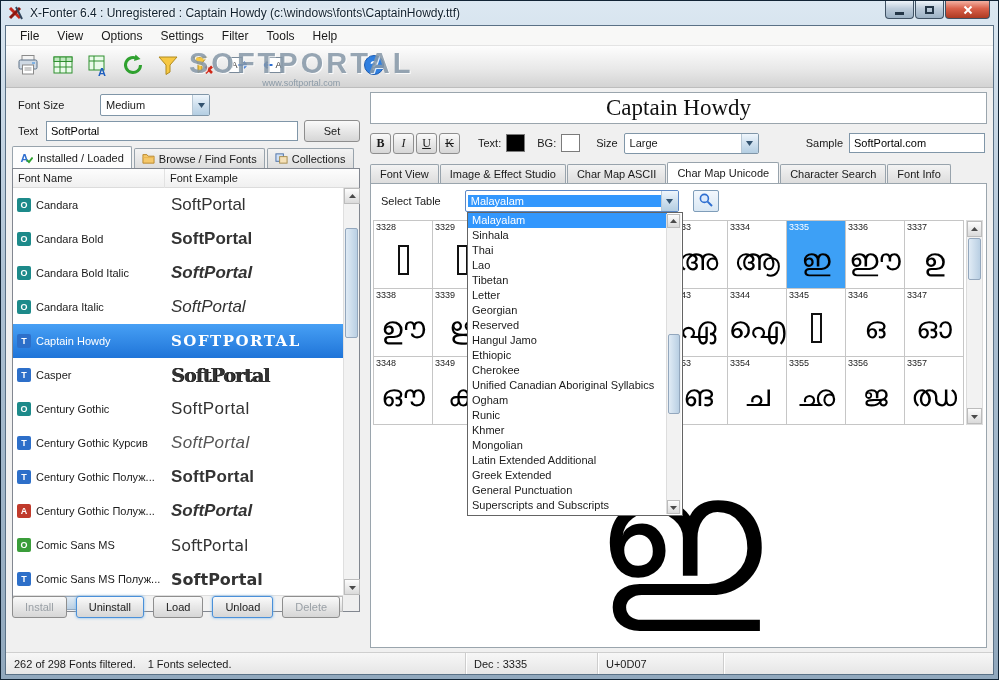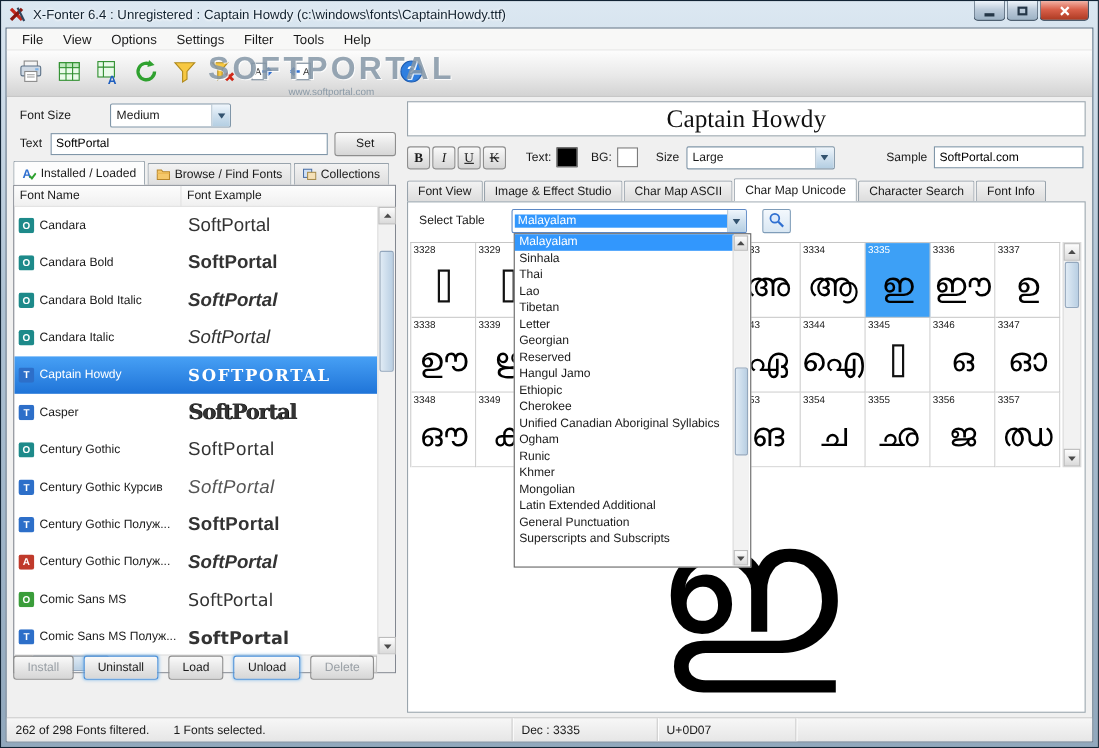--- a/index.html
+++ b/index.html
@@ -121,21 +121,21 @@
 .ddown{position:absolute;top:28px;left:96px;width:216px;height:304px;background:#fff;border:1px solid #646464;z-index:10}
 .dditem{height:15px;line-height:15px;padding-left:4px;margin-right:15px;font-size:11px;white-space:nowrap;overflow:hidden;cursor:pointer}
 .dditem.hl{background:#3297fd;color:#fff}
 .ddscroll{position:absolute;top:1px;right:1px;bottom:1px;width:15px;background:#f2f2f2;border-left:1px solid #ddd}
 .ddscroll .sarr{position:absolute;left:0;width:13px;height:14px}
 .ddscroll .up{top:0}
 .ddscroll .dn{bottom:0}
 
 .statusbar{position:absolute;left:0;right:0;bottom:0;height:22px;background:linear-gradient(#f7f7f7,#e6e6e6);border-top:1px solid #cfcfcf;display:flex;align-items:stretch;font-size:11px}
 .seg{display:flex;align-items:center;padding-left:8px;border-right:1px solid #cdcdcd;box-shadow:1px 0 0 #fff}
-.seg.s1{flex:0 0 460px;gap:22px}
+.seg.s1{flex:0 0 460px;gap:12px}
 .seg.s2{flex:0 0 132px}
 .seg.s3{flex:0 0 126px}
 .seg.s4{flex:1;border-right:none;box-shadow:none}
 </style>
 </head>
 <body>
 
 <div class="frame">
   <div class="titlebar">
     <span class="appicon">
@@ -613,20 +613,21 @@
                 <div class="dditem">Reserved</div>
                 <div class="dditem">Hangul Jamo</div>
                 <div class="dditem">Ethiopic</div>
                 <div class="dditem">Cherokee</div>
                 <div class="dditem">Unified Canadian Aboriginal Syllabics</div>
                 <div class="dditem">Ogham</div>
                 <div class="dditem">Runic</div>
                 <div class="dditem">Khmer</div>
                 <div class="dditem">Mongolian</div>
                 <div class="dditem">Latin Extended Additional</div>
+                <div class="dditem">Greek Extended</div>
                 <div class="dditem">General Punctuation</div>
                 <div class="dditem">Superscripts and Subscripts</div>
               </div>
             <div class="ddscroll">
               <span class="sarr up">
                   <svg viewBox="0 0 7 7">
                     <path d="M0 5h7L3.5 1z" fill="#4a4a4a"></path>
                   </svg>
                 </span>
               <span class="sthumbv" style="top:120px;height:80px"></span>

